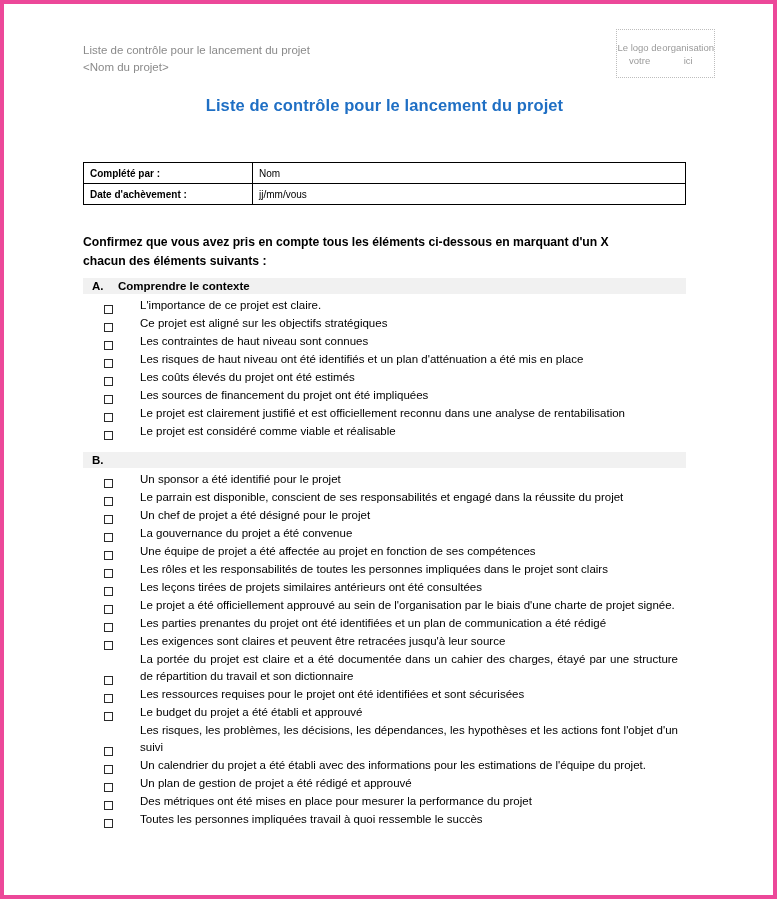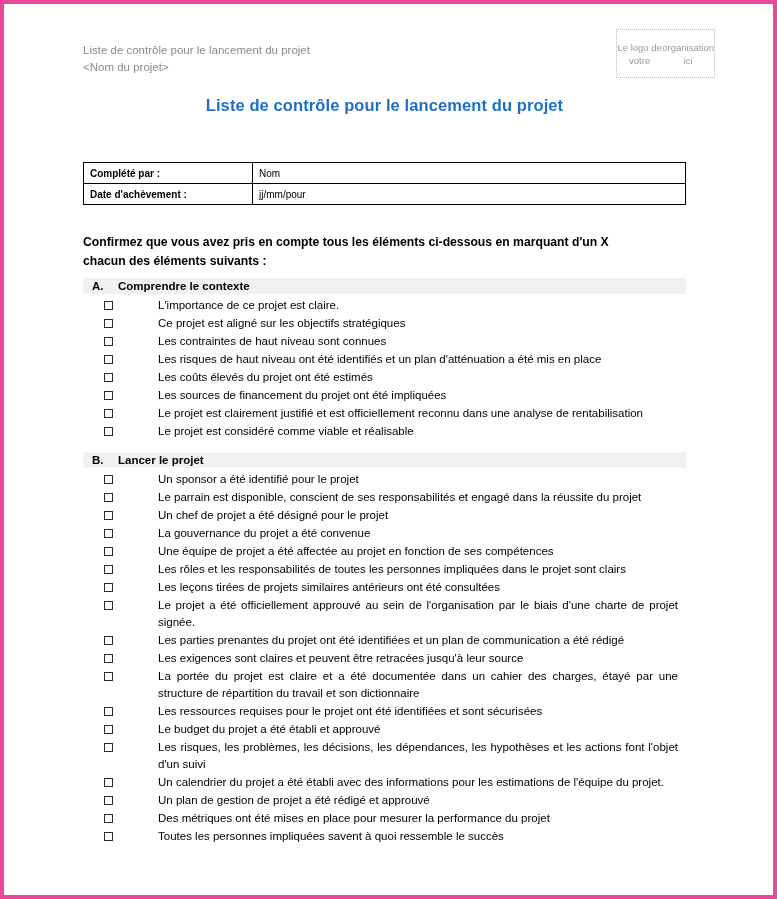--- a/index.html
+++ b/index.html
@@ -128,24 +128,23 @@
   .section-letter {
     width: 26px;
     flex: 0 0 26px;
   }
   .section-title {
     flex: 1;
   }
 
   .item {
     display: flex;
-    align-items: flex-start;
+    align-items: flex-end;
     margin: 0 0 1px 0;
     min-height: 17px;
-    gap: 18px;
   }
   .checkbox {
     flex: 0 0 auto;
     width: 9px;
     height: 9px;
     border: 1px solid #2b2b2b;
     box-sizing: border-box;
     margin-left: 21px;
     margin-top: 4px;
   }
@@ -181,21 +180,21 @@
   <div class="doc-title">Liste de contrôle pour le lancement du projet</div>
 
   <table class="info-table">
     <tbody>
       <tr>
         <td class="label">Complété par :</td>
         <td class="value">Nom</td>
       </tr>
       <tr>
         <td class="label">Date d'achèvement :</td>
-        <td class="value">jj/mm/pour</td>
+        <td class="value">jj/mm/vous</td>
       </tr>
     </tbody>
   </table>
 
   <div class="instruction">
     <span>Confirmez que vous avez pris en compte tous les éléments ci-dessous en marquant d'un X</span>
     <span>chacun des éléments suivants :</span>
   </div>
 
   <div class="checklist" id="checklist">
@@ -233,21 +232,20 @@
           <span class="item-text">Le projet est clairement justifié et est officiellement reconnu dans une analyse de rentabilisation</span>
         </div>
         <div class="item">
           <span class="checkbox"></span>
           <span class="item-text nojust">Le projet est considéré comme viable et réalisable</span>
         </div>
       </div>
       <div class="section">
         <div class="section-header">
           <span class="section-letter">B.</span>
-          <span class="section-title">Lancer le projet</span>
         </div>
         <div class="item">
           <span class="checkbox"></span>
           <span class="item-text nojust">Un sponsor a été identifié pour le projet</span>
         </div>
         <div class="item">
           <span class="checkbox"></span>
           <span class="item-text">Le parrain est disponible, conscient de ses responsabilités et engagé dans la réussite du projet</span>
         </div>
         <div class="item">
@@ -305,18 +303,18 @@
         <div class="item">
           <span class="checkbox"></span>
           <span class="item-text nojust">Un plan de gestion de projet a été rédigé et approuvé</span>
         </div>
         <div class="item">
           <span class="checkbox"></span>
           <span class="item-text nojust">Des métriques ont été mises en place pour mesurer la performance du projet</span>
         </div>
         <div class="item">
           <span class="checkbox"></span>
-          <span class="item-text nojust">Toutes les personnes impliquées savent à quoi ressemble le succès</span>
+          <span class="item-text nojust">Toutes les personnes impliquées travail à quoi ressemble le succès</span>
         </div>
       </div>
     </div>
 
 </div>
 
 </body></html>

